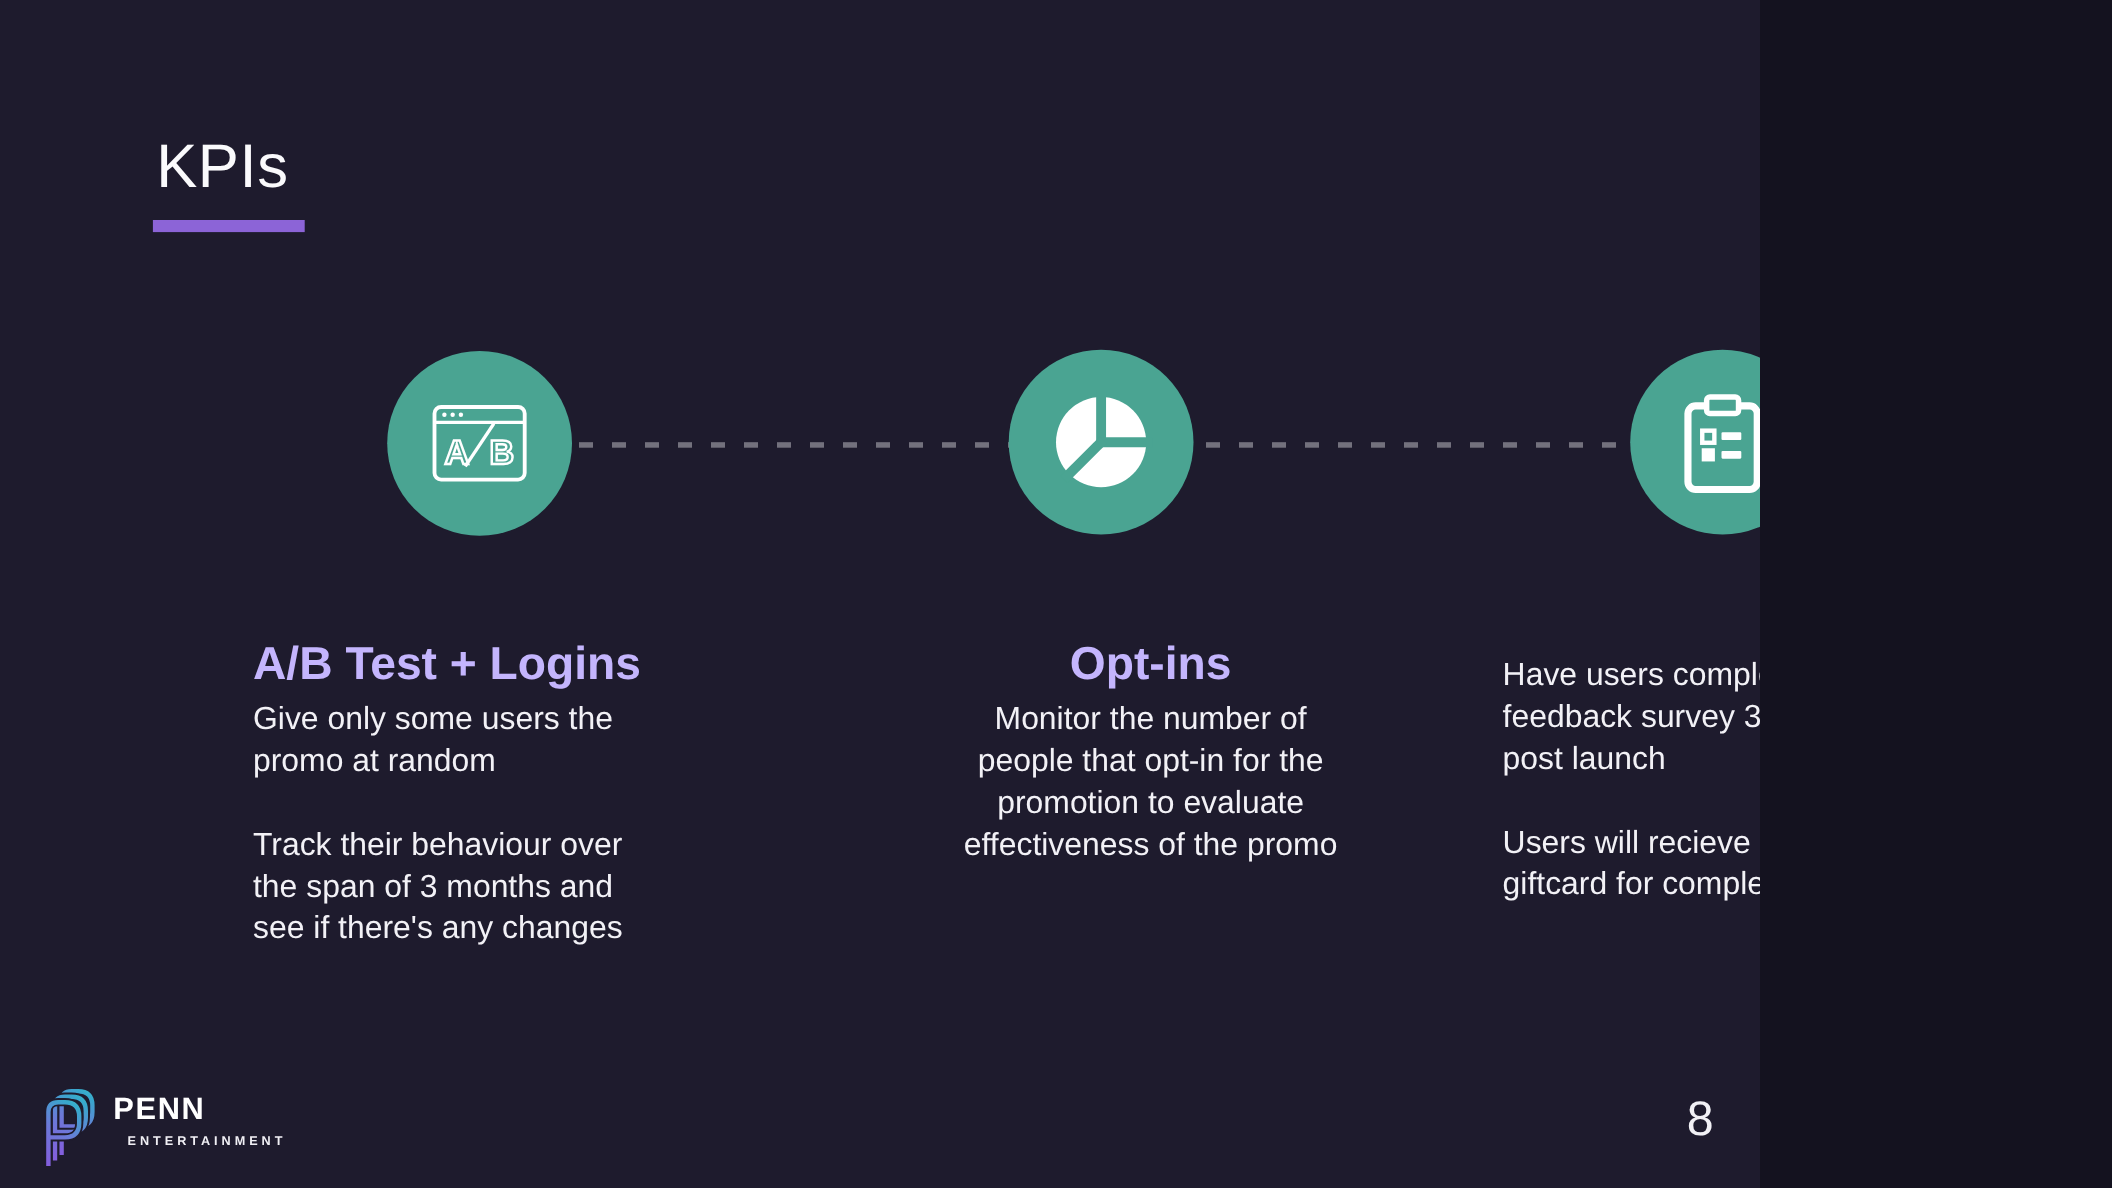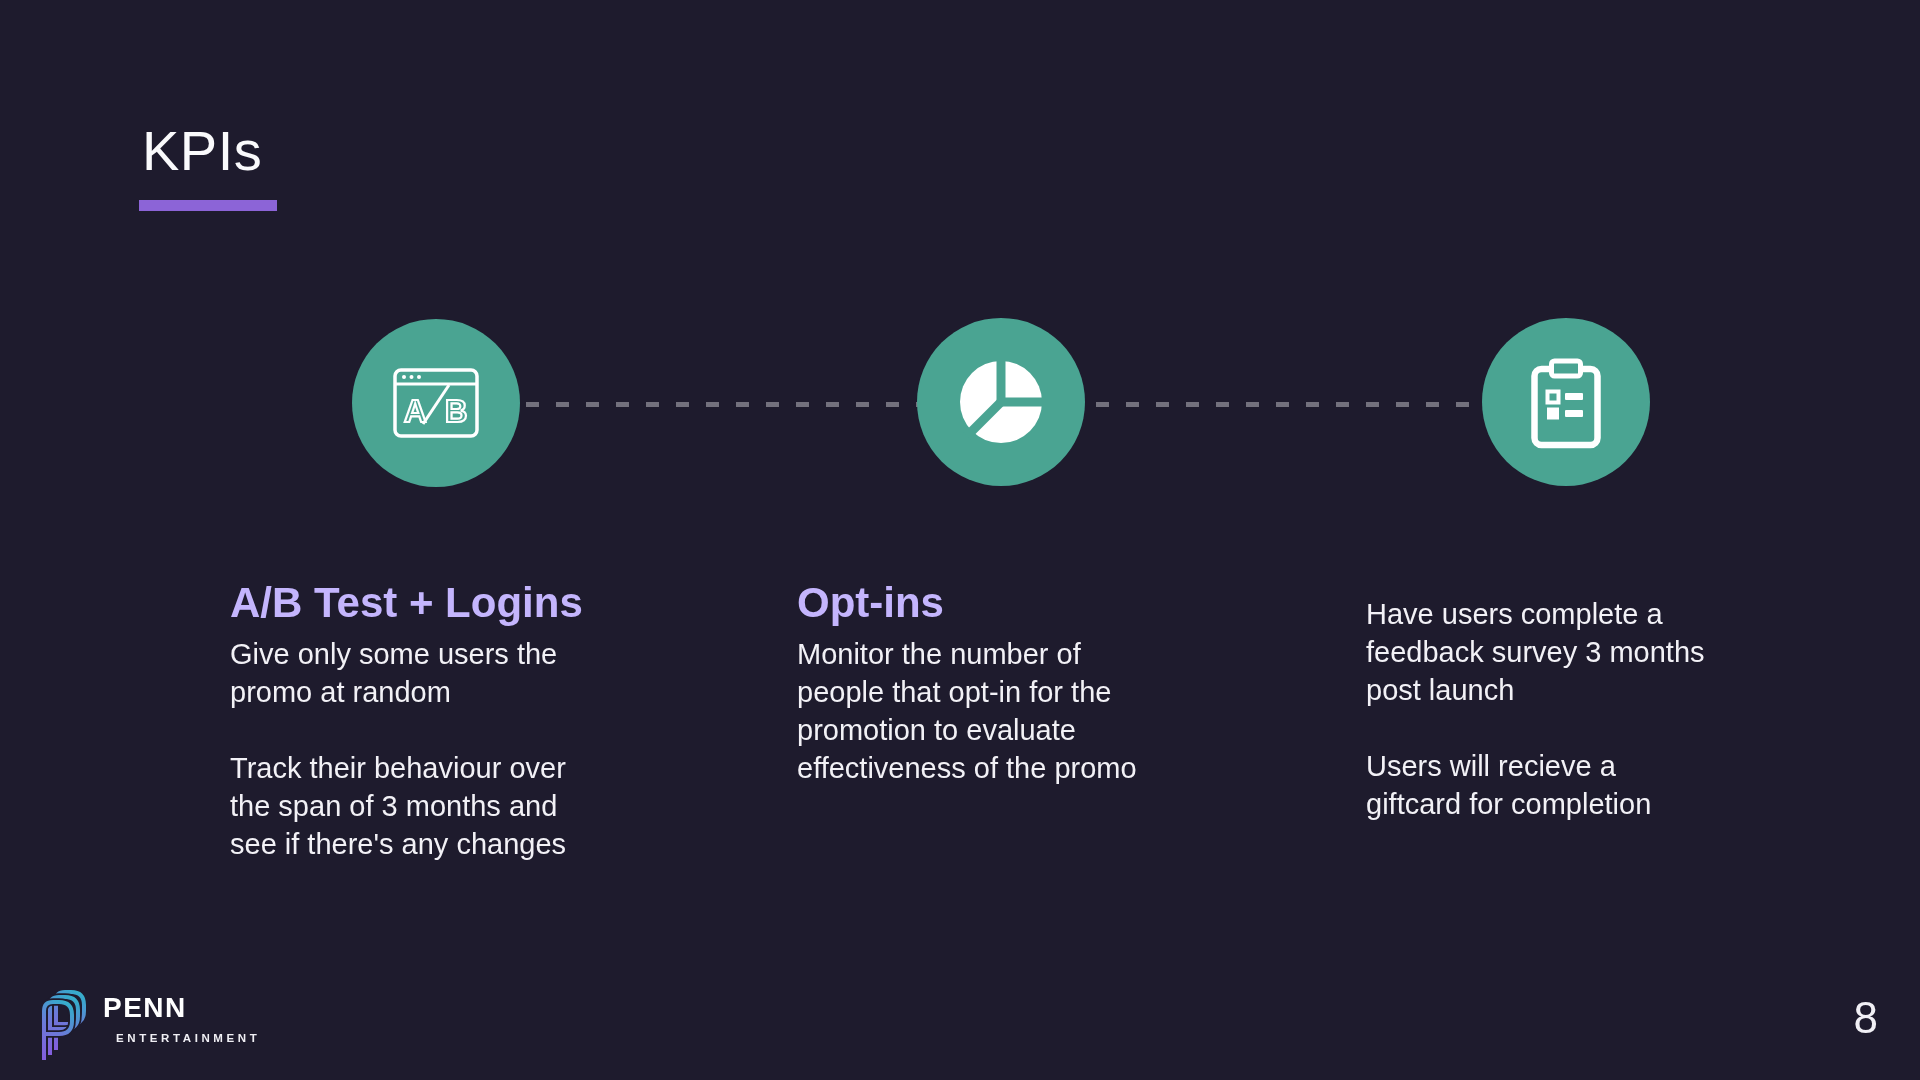--- a/index.html
+++ b/index.html
@@ -1,19 +1,19 @@
 <!DOCTYPE html>
 <html><head>
 <meta charset="utf-8">
 <style>
   * { margin: 0; padding: 0; box-sizing: border-box; }
   html, body { background: #14121f; }
   .slide {
     position: relative;
-    width: 1920px;
+    width: 1600px;
     height: 1080px;
     background: #1e1b2d;
     overflow: hidden;
     font-family: "Liberation Sans", sans-serif;
     color: #f5f4f8;
   }
   .slide-title {
     position: absolute;
     left: 142px;
     top: 118px;
@@ -50,21 +50,21 @@
   }
   .kpi-circle.c1 { left: 352px; top: 319px; }
   .kpi-circle.c2 { left: 917px; top: 318px; }
   .kpi-circle.c3 { left: 1482px; top: 318px; }
   .kpi-col {
     position: absolute;
     top: 583px;
     width: 420px;
   }
   .kpi-col.col1 { left: 230px; }
-  .kpi-col.col2 { left: 797px; }
+  .kpi-col.col2 { left: 836px; text-align: center; }
   .kpi-col.col3 { left: 1366px; }
   .kpi-heading {
     font-size: 42px;
     line-height: 40px;
     font-weight: 700;
     color: #c4b5fd;
   }
   .kpi-body {
     margin-top: 12px;
     font-size: 29px;

